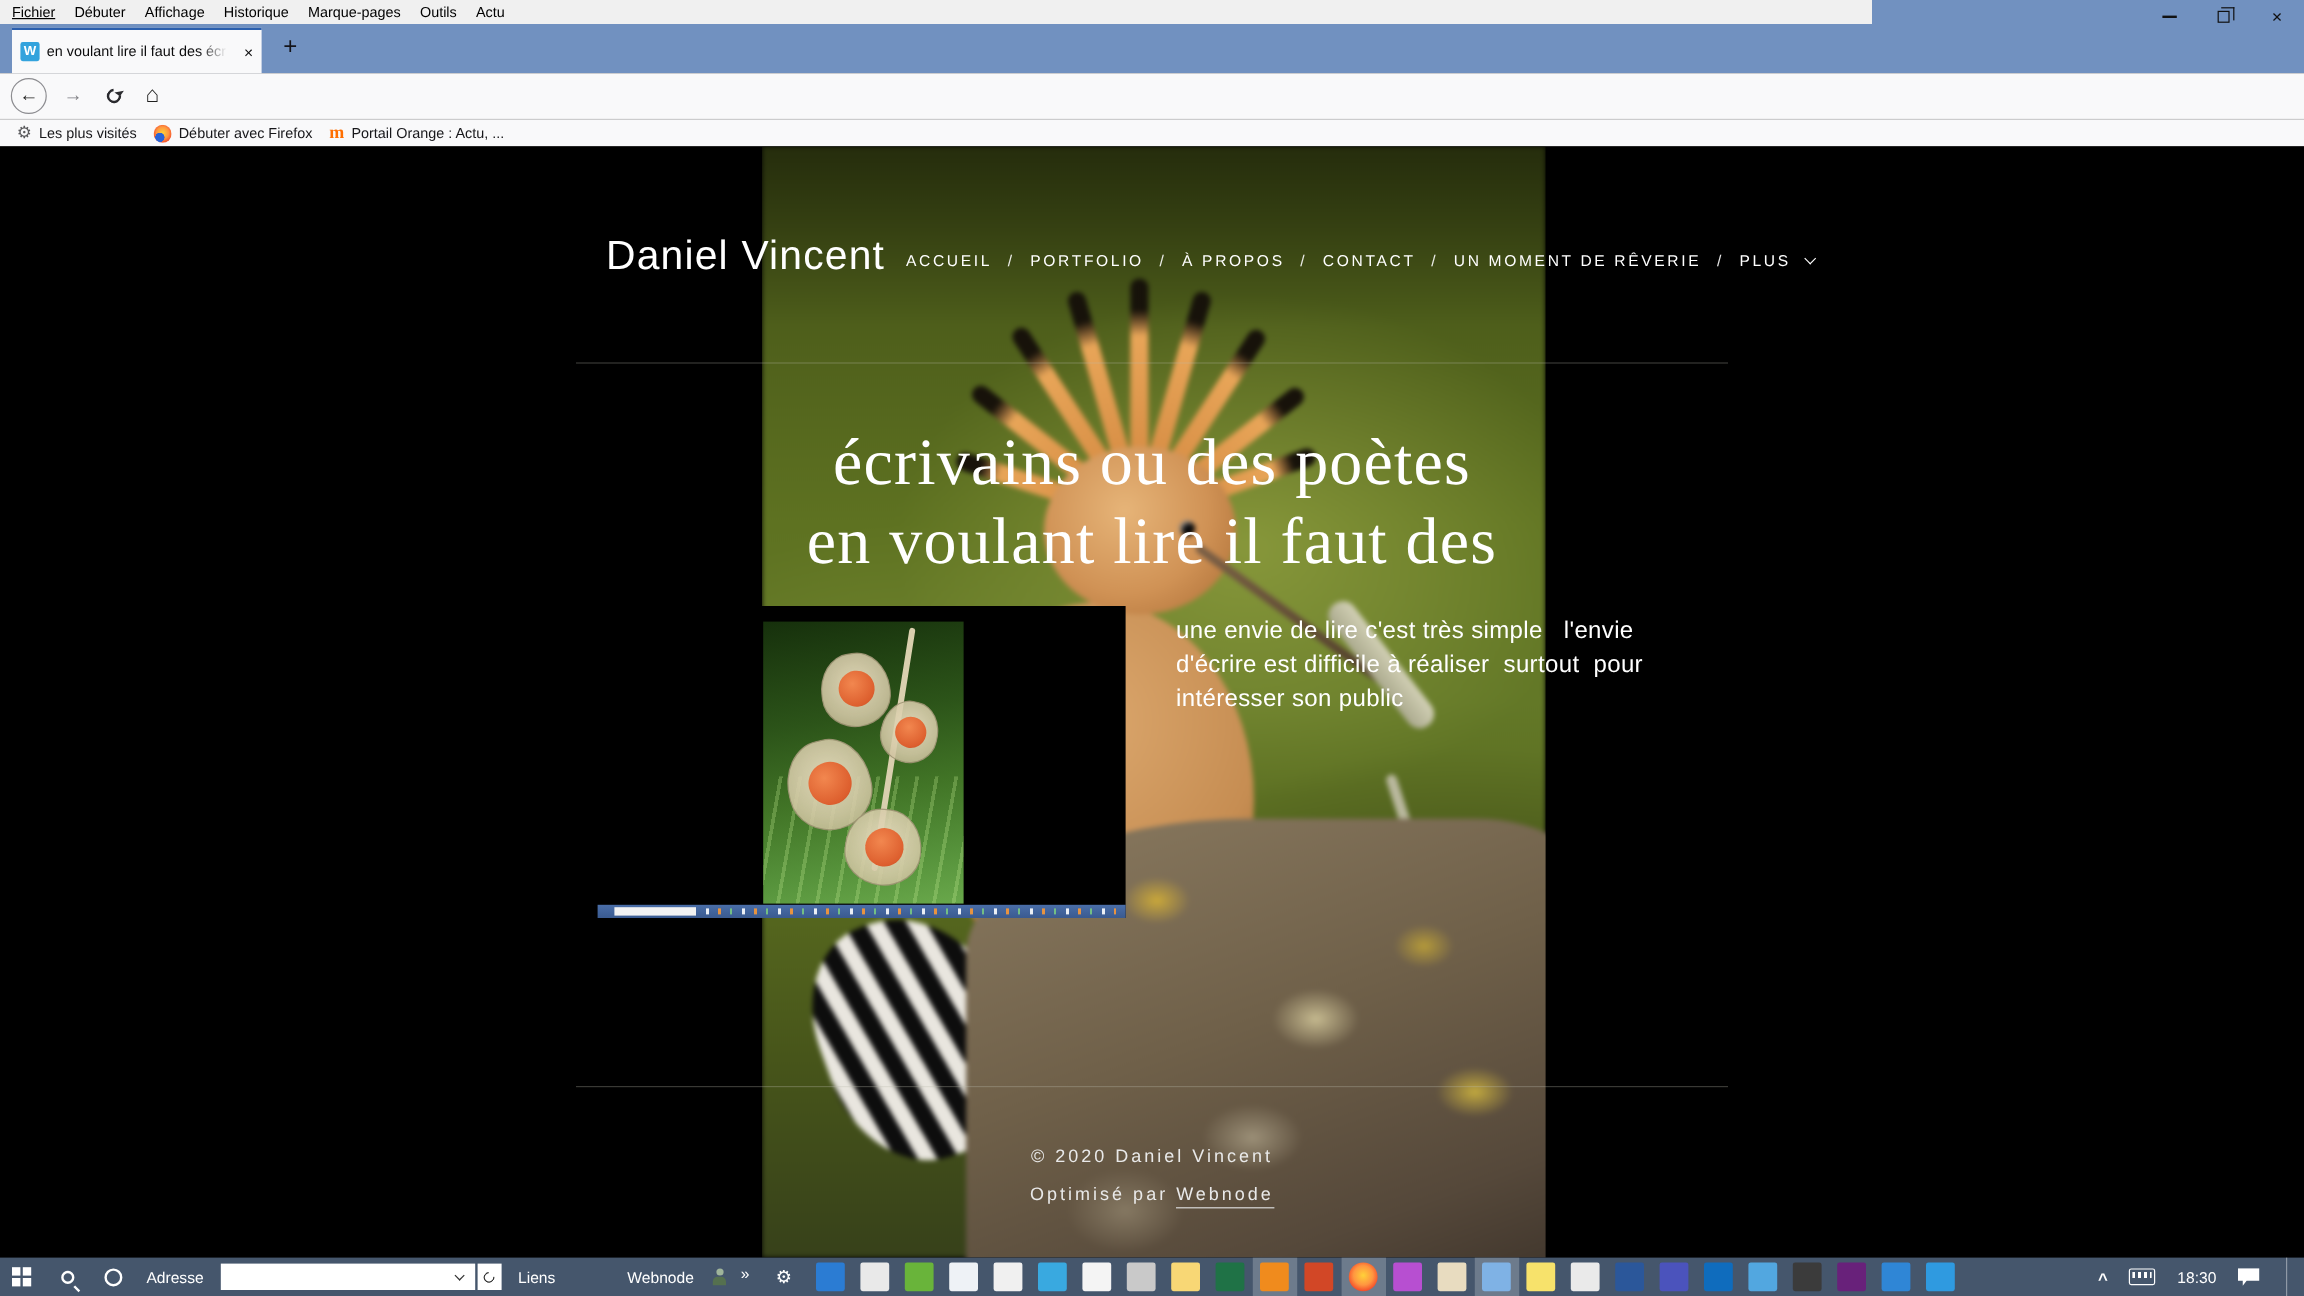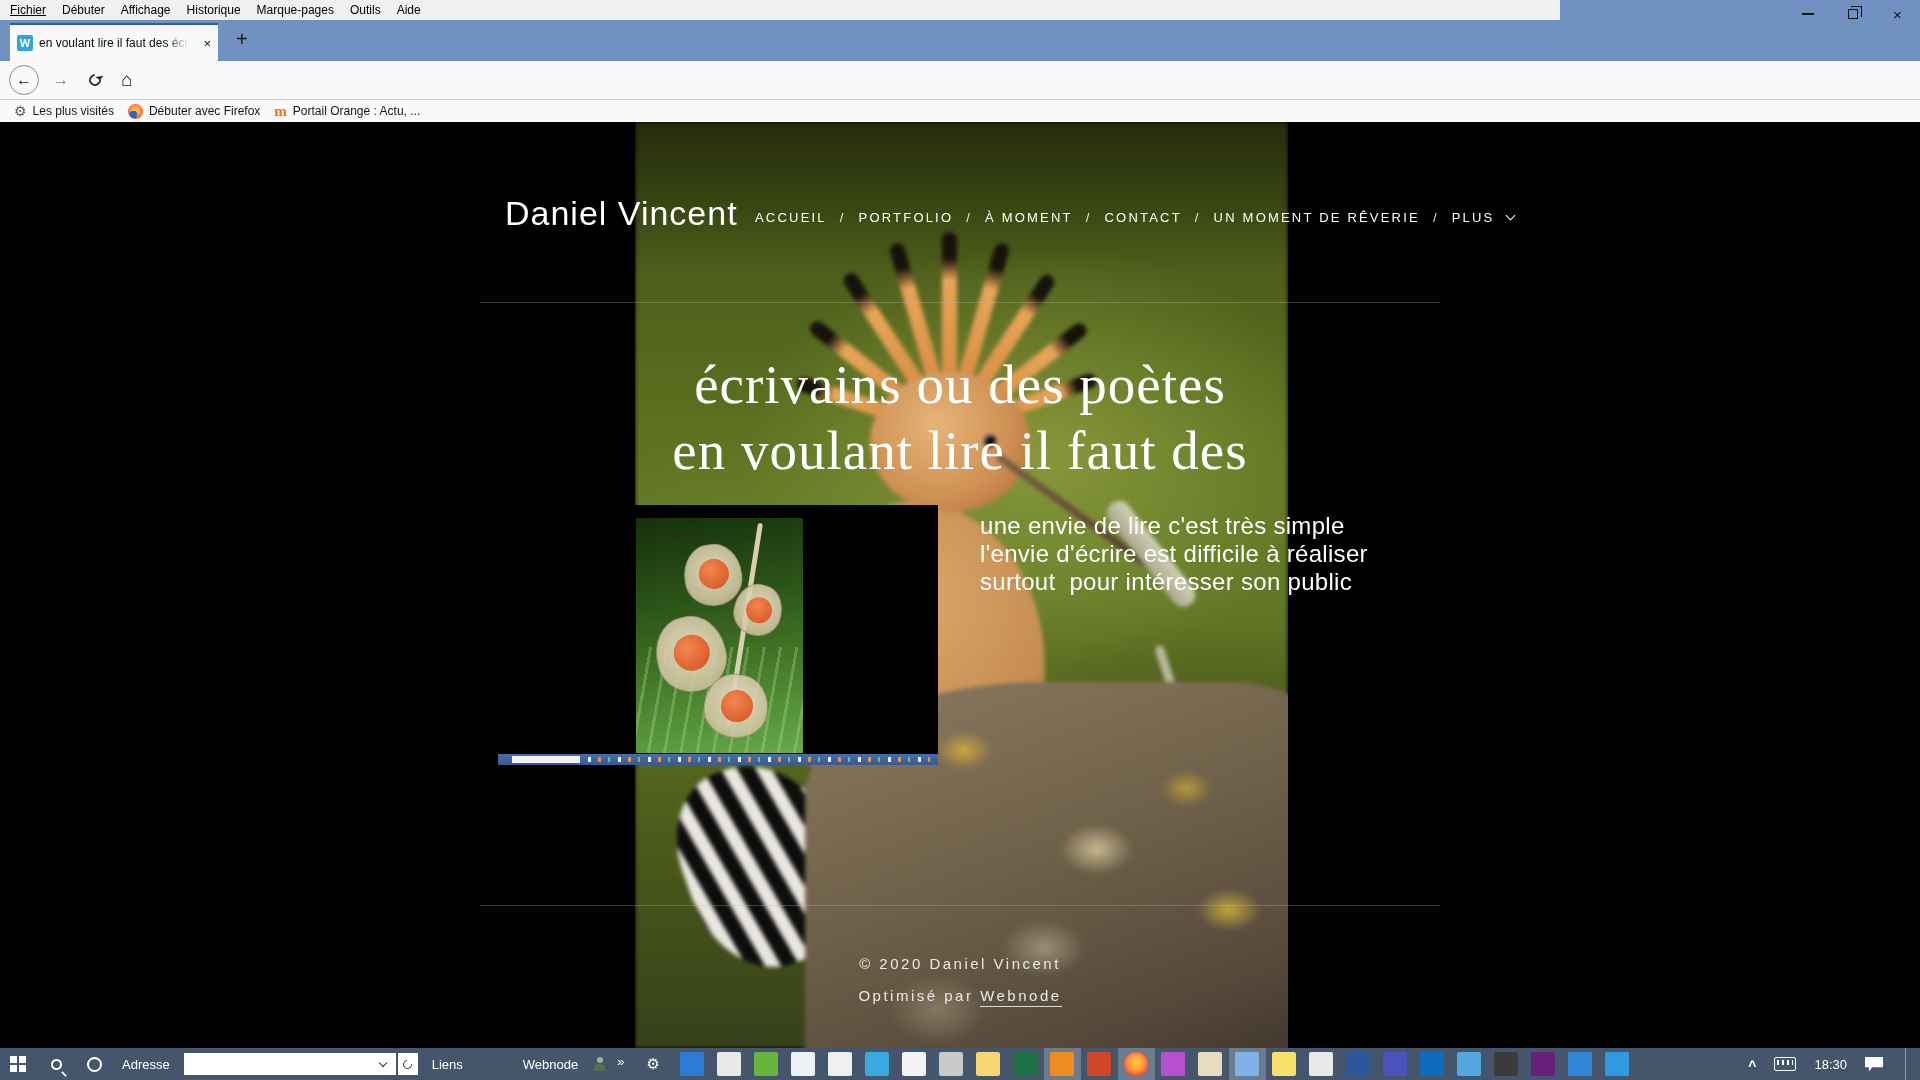--- a/index.html
+++ b/index.html
@@ -132,21 +132,21 @@
   .site-nav { position:absolute; left:755px; top:88px; display:flex; align-items:center; gap:13px;
            color:#fff; font-size:13px; letter-spacing:2.2px; z-index:5; }
   .nav-sep { opacity:.9; }
   .nav-chev { width:7px; height:7px; border-right:1.5px solid #fff; border-bottom:1.5px solid #fff;
            transform:rotate(45deg); margin-top:-4px; }
   .rule { position:absolute; left:480px; width:960px; height:1px; background:rgba(190,190,175,.30); z-index:4; }
   .rule1 { top:180px; } .rule2 { top:783px; }
   .h1 { position:absolute; left:0; width:1920px; top:230px; text-align:center; color:#fff; z-index:5;
         font-family:"Liberation Serif","DejaVu Serif",serif; font-size:55px; line-height:66px;
         font-weight:400; letter-spacing:1px; }
-  .para { position:absolute; left:980px; top:390px; width:452px; color:#fff; font-size:24px;
+  .para { position:absolute; left:980px; top:390px; width:452px; color:#fff; font-size:20px;
         line-height:28px; letter-spacing:.3px; white-space:pre-wrap; z-index:5; }
   .footer { position:absolute; left:0; width:1920px; text-align:center; color:#e9e9e9; z-index:5;
         font-size:15px; letter-spacing:2.5px; }
   .foot1 { top:833px; } .foot2 { top:865px; }
   .foot-link { border-bottom:1px solid #d9d9d9; padding-bottom:2px; }
 
   
   .inset { position:absolute; left:498px; top:383px; width:440px; height:260px; background:#000; z-index:4; }
   .physalis { position:absolute; left:138px; top:13px; width:167px; height:235px; overflow:hidden;
         background:linear-gradient(170deg,#16300c,#2c5419 35%,#417426 60%,#55913a 82%,#69a84b); }
@@ -228,21 +228,21 @@
   </div>
 </div>
 
 <div class="menubar">
   <span>Fichier</span>
   <span>Débuter</span>
   <span>Affichage</span>
   <span>Historique</span>
   <span>Marque-pages</span>
   <span>Outils</span>
-  <span>Aide</span>
+  <span>Actu</span>
 </div>
 
 <div class="tab">
   <span class="favicon">W</span>
   <span class="tab-title">en voulant lire il faut des écrivai</span>
   <span class="tab-close">×</span>
 </div>
 <div class="newtab">+</div>
 
 <div class="navbar">
@@ -328,21 +328,21 @@
     </div>
   </div>
 
   <div class="site-logo">Daniel Vincent</div>
 
   <div class="site-nav">
     <span>ACCUEIL</span>
     <span class="nav-sep">/</span>
     <span>PORTFOLIO</span>
     <span class="nav-sep">/</span>
-    <span>À MOMENT</span>
+    <span>À PROPOS</span>
     <span class="nav-sep">/</span>
     <span>CONTACT</span>
     <span class="nav-sep">/</span>
     <span>UN MOMENT DE RÊVERIE</span>
     <span class="nav-sep">/</span>
     <span>PLUS</span>
     <span class="nav-chev"></span>
   </div>
 
   <div class="rule rule1"></div>

